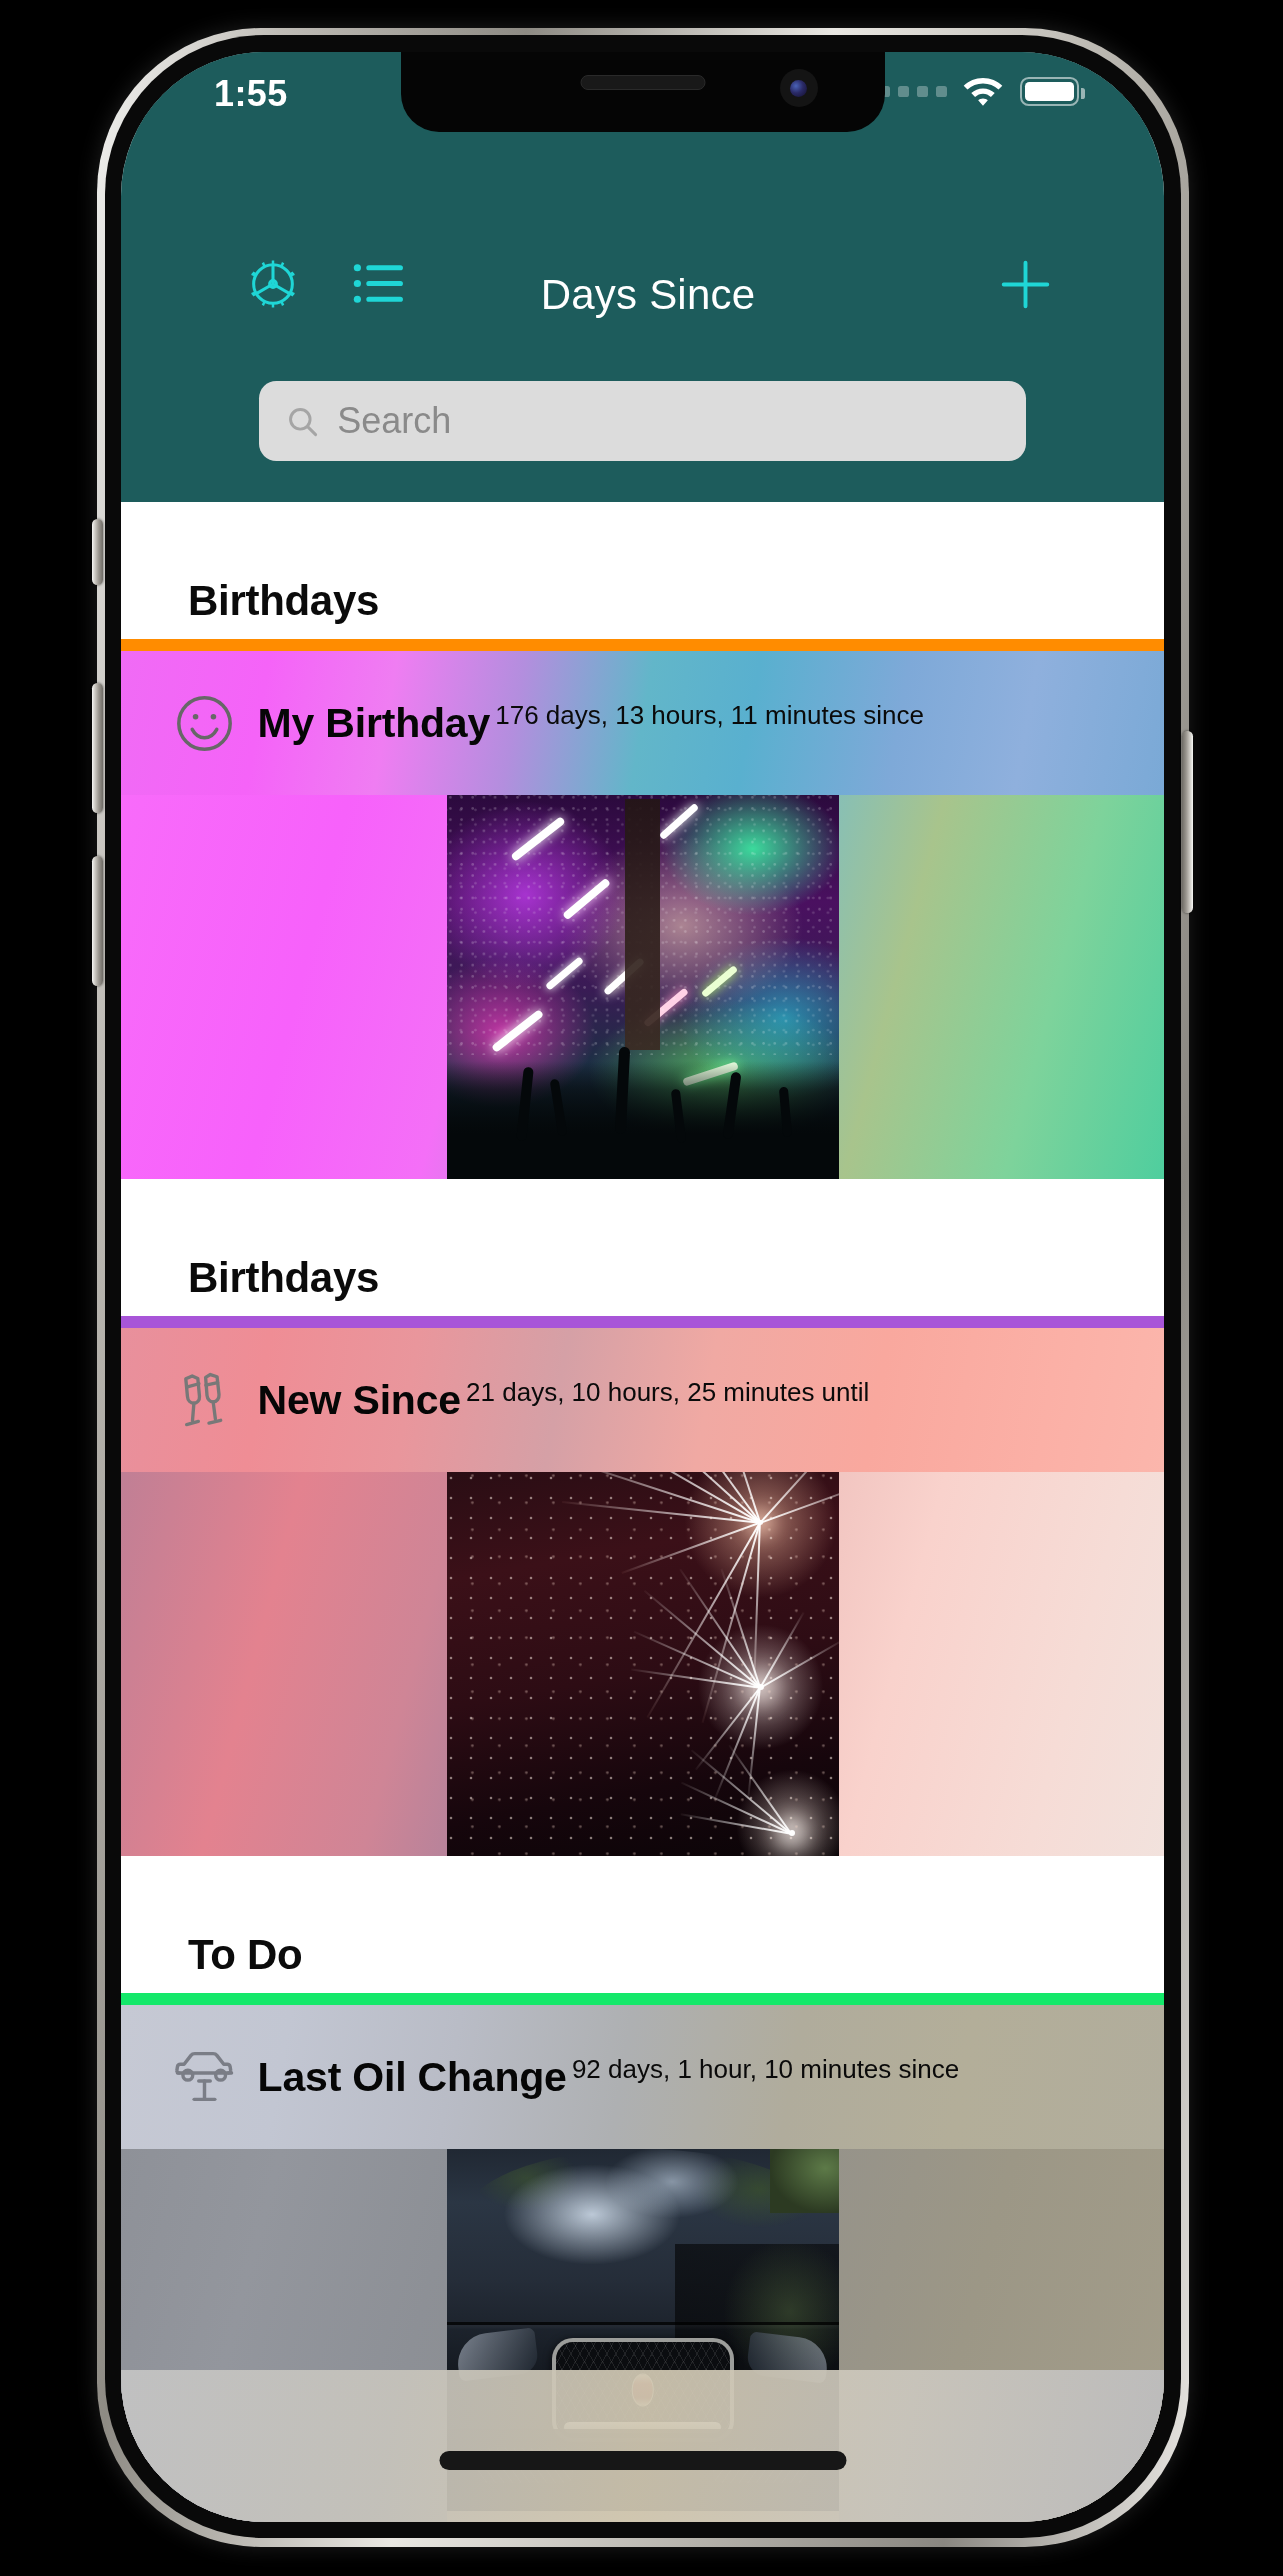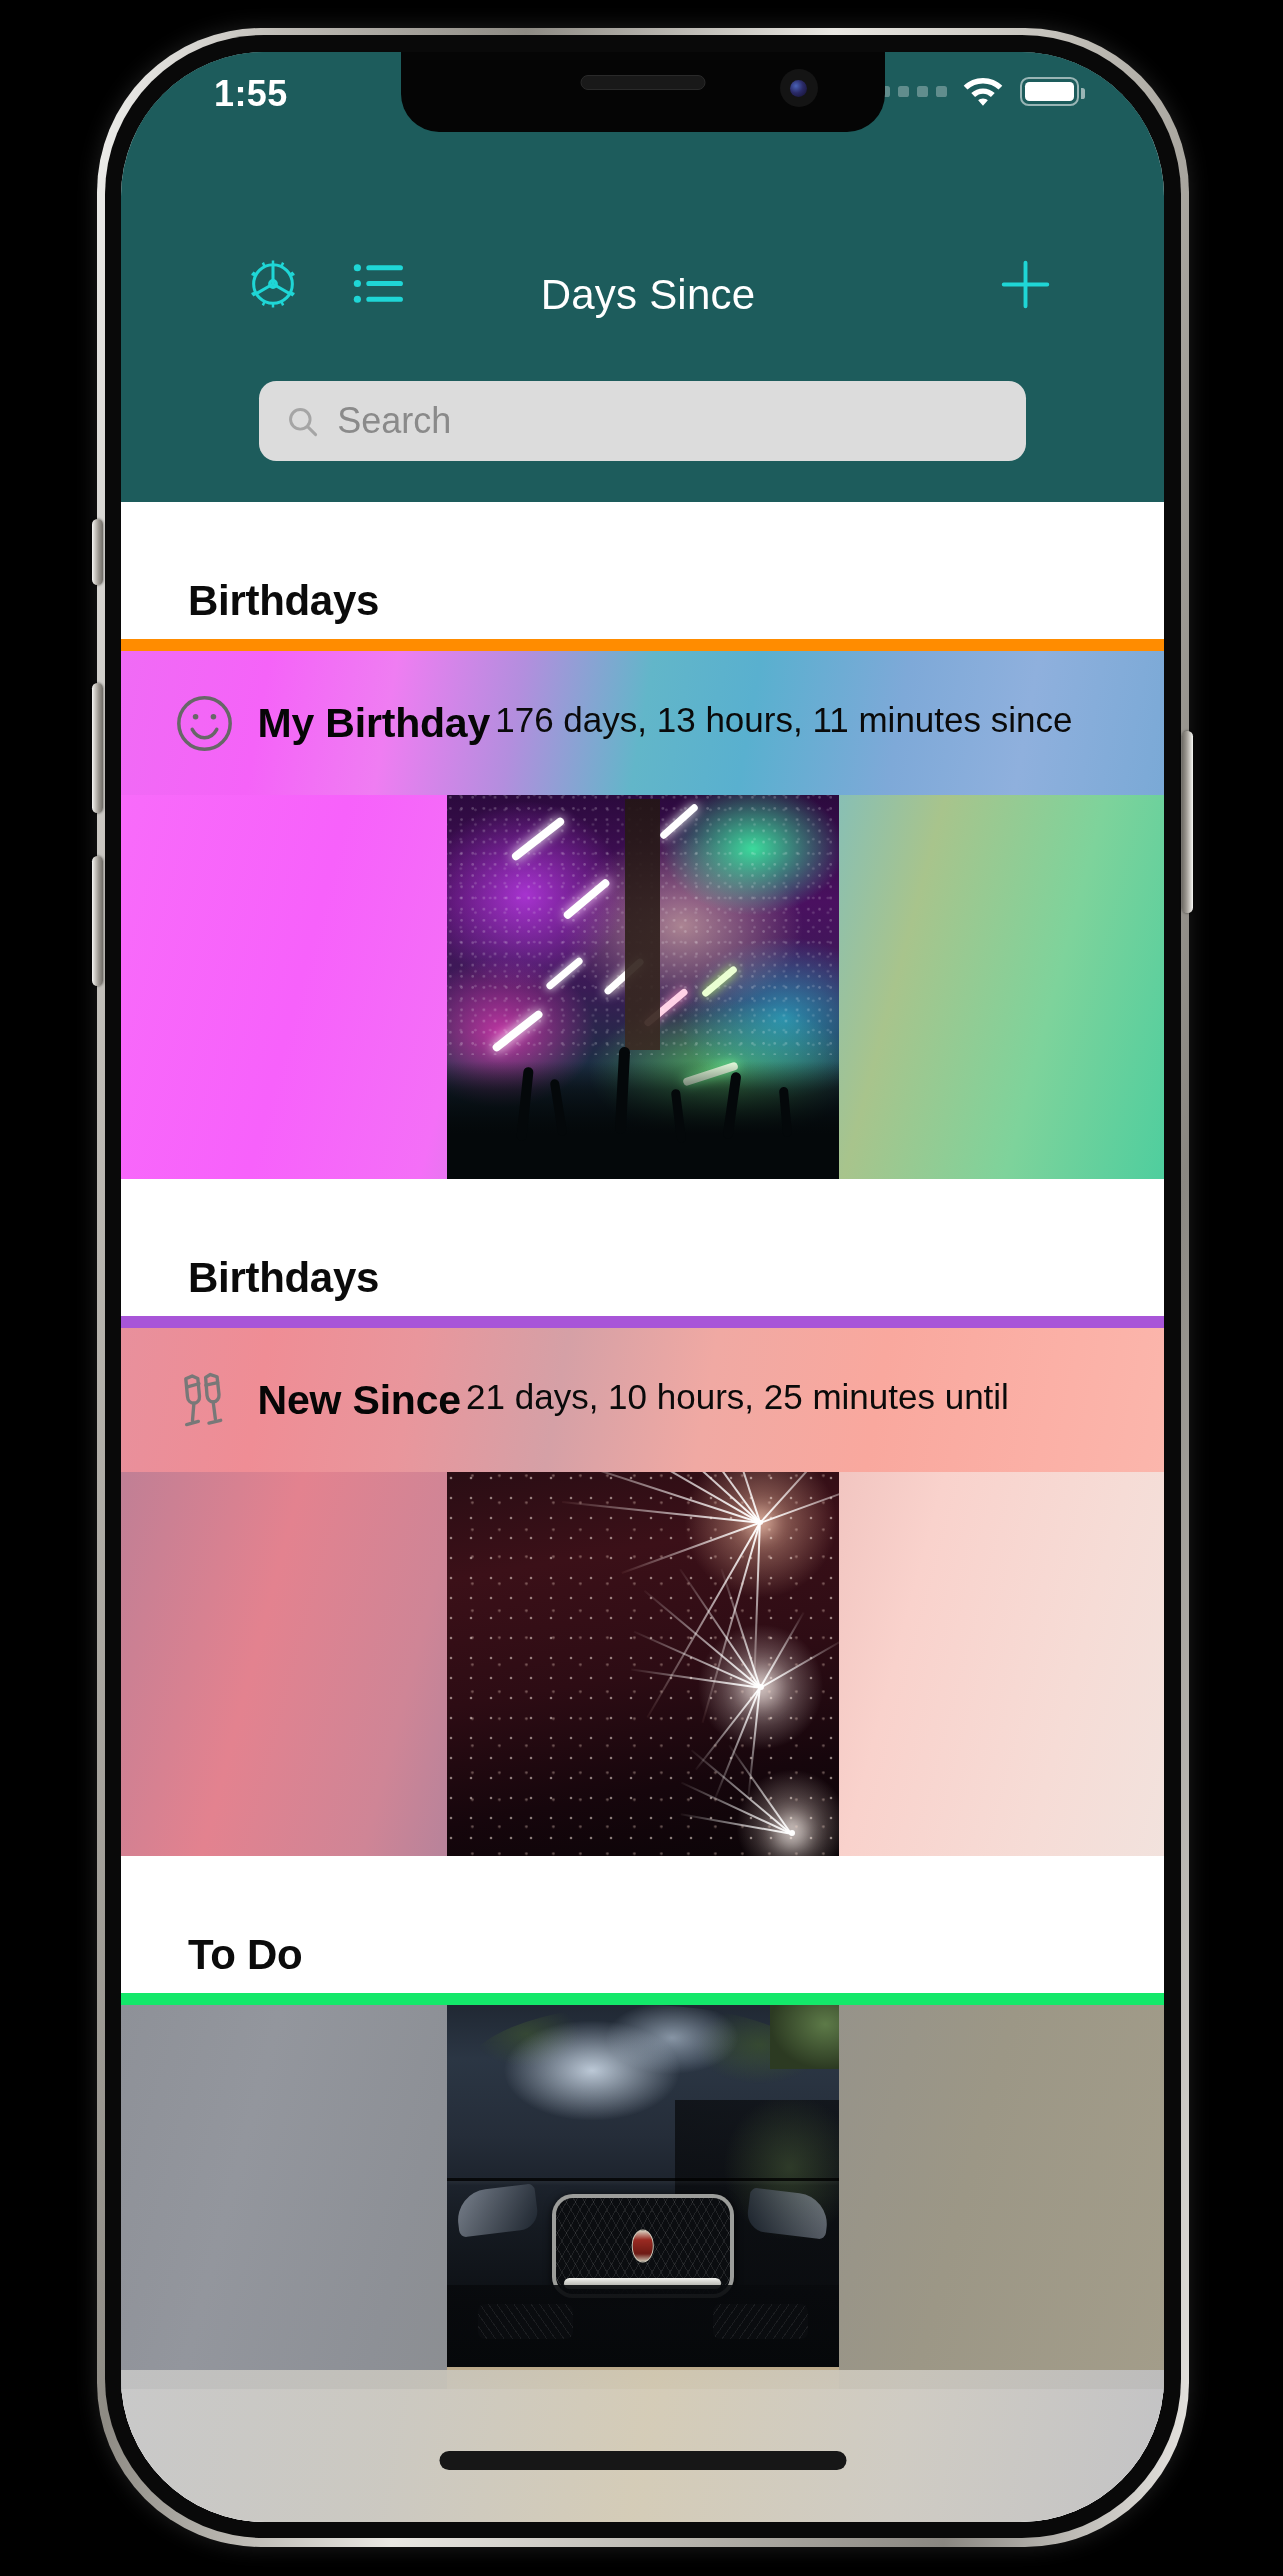--- a/index.html
+++ b/index.html
@@ -156,21 +156,21 @@
     position: relative; height: 144px;
     display: flex; align-items: center; padding-left: 45px;
   }
   .entry-icon {
     width: 76px; height: 76px; flex: 0 0 76px;
     display: flex; align-items: center; justify-content: center;
     color: #6b6b6b; margin-right: 15.6px;
   }
   .entry-text { display: flex; flex-direction: row; gap: 5.2px; }
   .entry-title { font-size: 41px; font-weight: bold; color: #060606; letter-spacing: -0.2px; }
-  .entry-sub   { font-size: 35px; color: #0a0a0a; text-align: center; }
+  .entry-sub   { font-size: 26px; color: #0a0a0a; text-align: center; }
 
   
   .entry-photo { position: relative; width: 100%; overflow: hidden; }
   .entry-photo .thumb {
     position: absolute; left: 50%; transform: translateX(-50%);
     top: 0; bottom: 0; width: 392px; overflow: hidden;
   }
 
   
   .bg-birthday { background: linear-gradient(100deg,
@@ -446,20 +446,37 @@
           </div>
         </div>
       </div>
 
       <div>
         <div class="section-header">
           <span>To Do</span>
         </div>
         <div class="accent-bar" style="background:#14e86a;"></div>
 
+        <div class="entry-row bg-oil">
+          <span class="entry-icon">
+            <svg width="69" height="69" viewBox="0 0 24 24" fill="none" stroke="#7a7d86" stroke-width="1.2" stroke-linecap="round" stroke-linejoin="round">
+              <path d="M2.6 10.4h18.8"></path>
+              <path d="M3.2 10.4c-.5 0-.9-.4-.8-.9l.2-1.3c.1-.5.5-.8 1-.8h1.3l2.4-3.1c.3-.4.8-.6 1.3-.6h6.4c.5 0 1 .2 1.3.6l2.4 3.1h1.2c.5 0 .9.3 1 .8l.2 1.3c.1.5-.3.9-.8.9"></path>
+              <circle cx="6.2" cy="11.2" r="1.7"></circle>
+              <circle cx="17.6" cy="11.2" r="1.7"></circle>
+              <path d="M12 13.2v6.2"></path>
+              <path d="M8.4 19.6h7.2"></path>
+              <path d="M10 13.2h4"></path>
+            </svg>
+          </span>
+          <span class="entry-text">
+            <span class="entry-title">Last Oil Change</span>
+            <span class="entry-sub">92 days, 1 hour, 10 minutes since</span>
+          </span>
+        </div>
 
         <div class="entry-photo bg-oil-photo" style="height:384px;">
           <div class="thumb" style="background: linear-gradient(180deg,#202833 0%, #2b3644 14%, #252d39 34%, #151a21 58%, #0c0f13 80%, #0a0c0f 100%);">
 
             <div style="position:absolute;left:14px;top:0;right:14px;height:182px;
                  background: radial-gradient(ellipse 130px 74px at 36% 36%, rgba(225,238,252,0.80), transparent 68%),
                              radial-gradient(ellipse 95px 52px at 58% 18%, rgba(215,232,250,0.55), transparent 70%),
                              radial-gradient(ellipse 78px 48px at 18% 16%, rgba(60,82,50,0.7), transparent 68%),
                              radial-gradient(ellipse 95px 57px at 82% 22%, rgba(58,80,46,0.78), transparent 68%);
                  border-radius: 50% 50% 34% 34% / 40% 40% 22% 22%;"></div>

